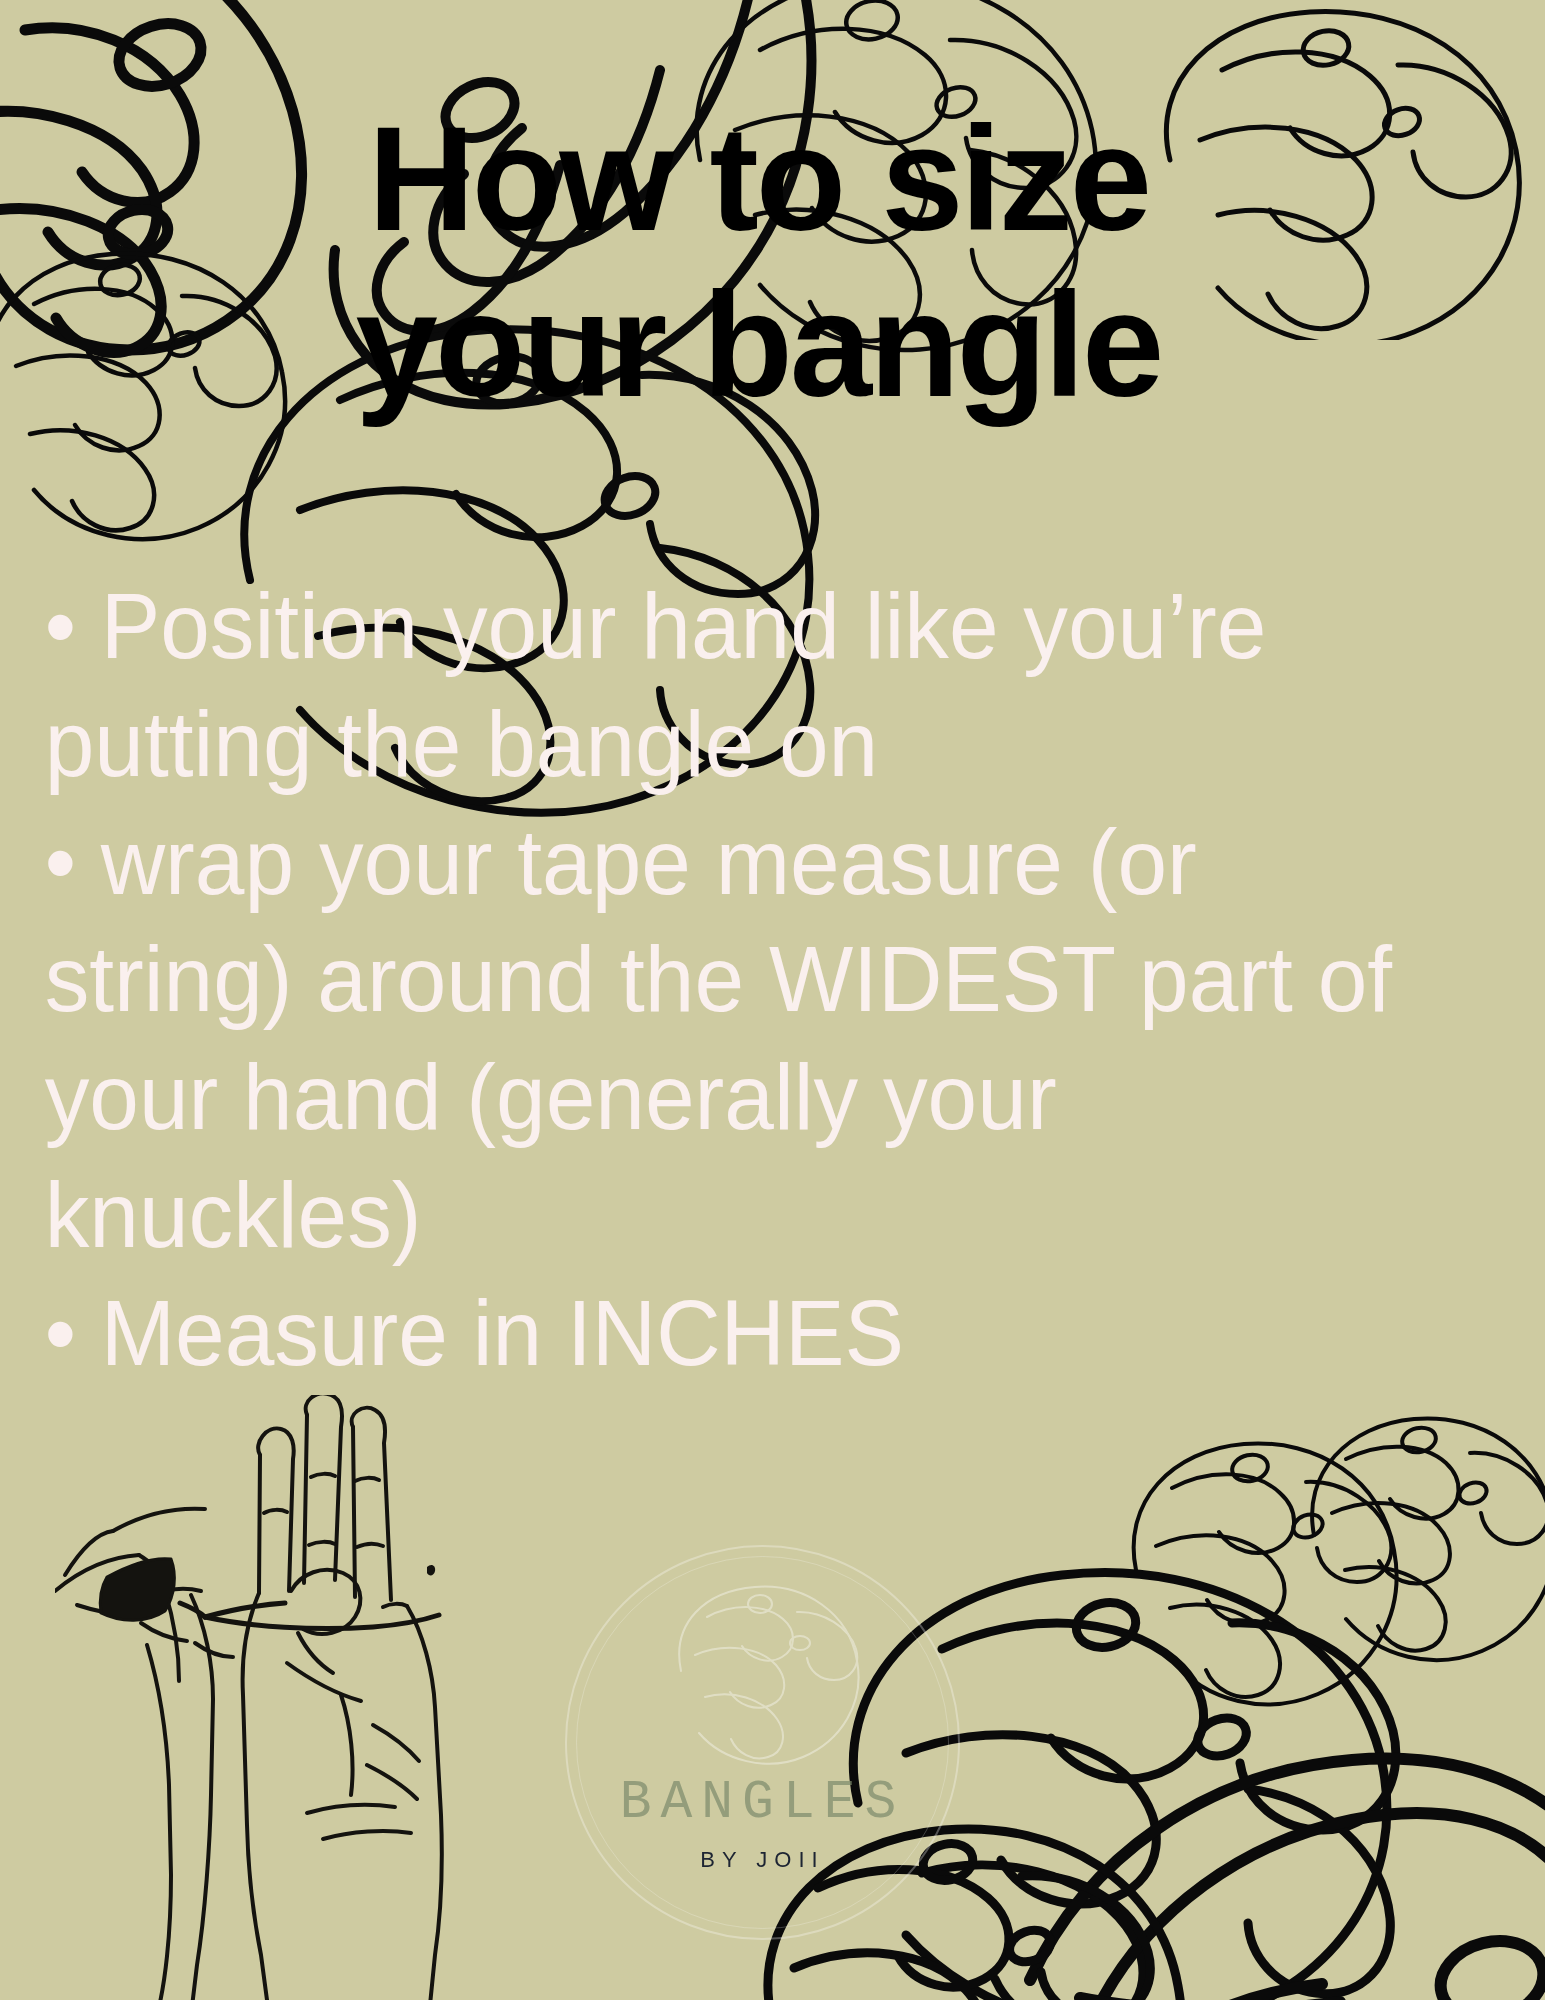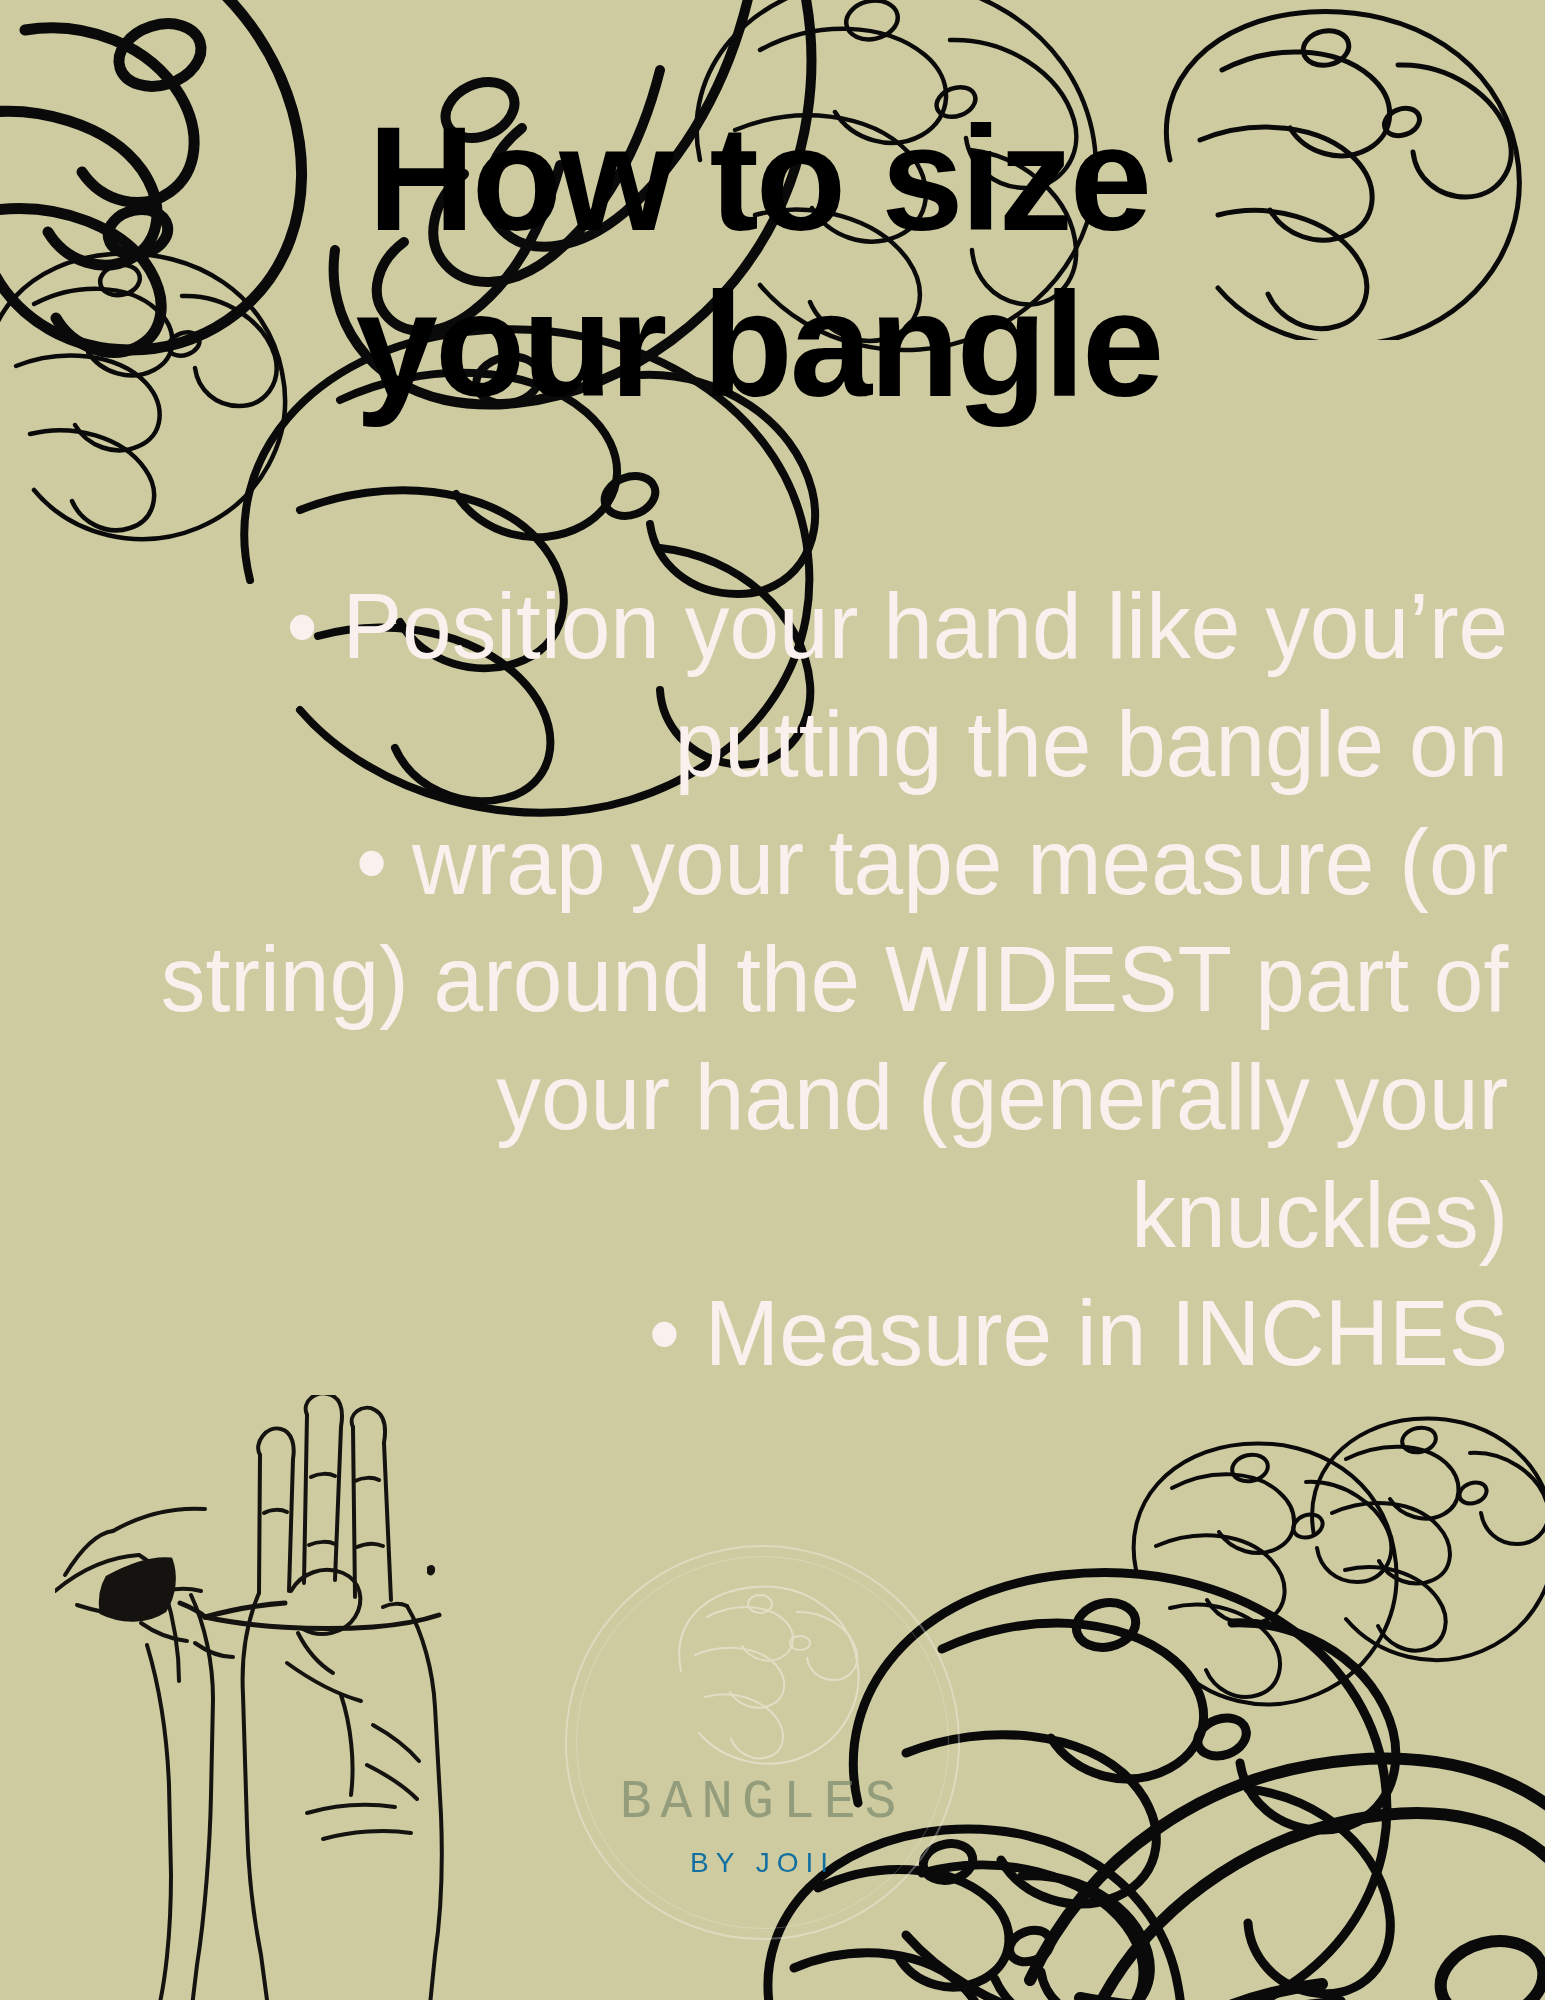--- a/index.html
+++ b/index.html
@@ -32,23 +32,23 @@
     line-height:0.96;
     letter-spacing:-3px;
     white-space:nowrap;
   }
   .title-line.l1{margin-left:-28px;}
   .title-line.l2{margin-left:-28px;margin-top:24px;}
 
   
   .body-block{
     position:absolute;
-    left:14px;right:14px;
+    left:22px;right:14px;
     top:568px;
-    text-align:right;
+    text-align:left;
     z-index:5;
   }
   .body-line{
     display:block;
     color:#FAF0EE;
     font-size:92px;
     line-height:1.28;
     font-weight:400;
     letter-spacing:0px;
     white-space:nowrap;
@@ -84,22 +84,22 @@
     color:#7E8C6D;
     font-family:Liberation Mono, monospace;
     font-size:53px;
     letter-spacing:9px;
     opacity:.72;
   }
   .logo-sub{
     position:absolute;
     left:0;right:0;top:302px;
     text-align:center;
-    color:#0369a1;
-    font-size:28px;
+    color:#0f172a;
+    font-size:22px;
     letter-spacing:7px;
     opacity:.92;
   }
 
   
   .hand-wrap{
     position:absolute;
     left:55px;top:1395px;
     width:430px;height:620px;
     z-index:4;

